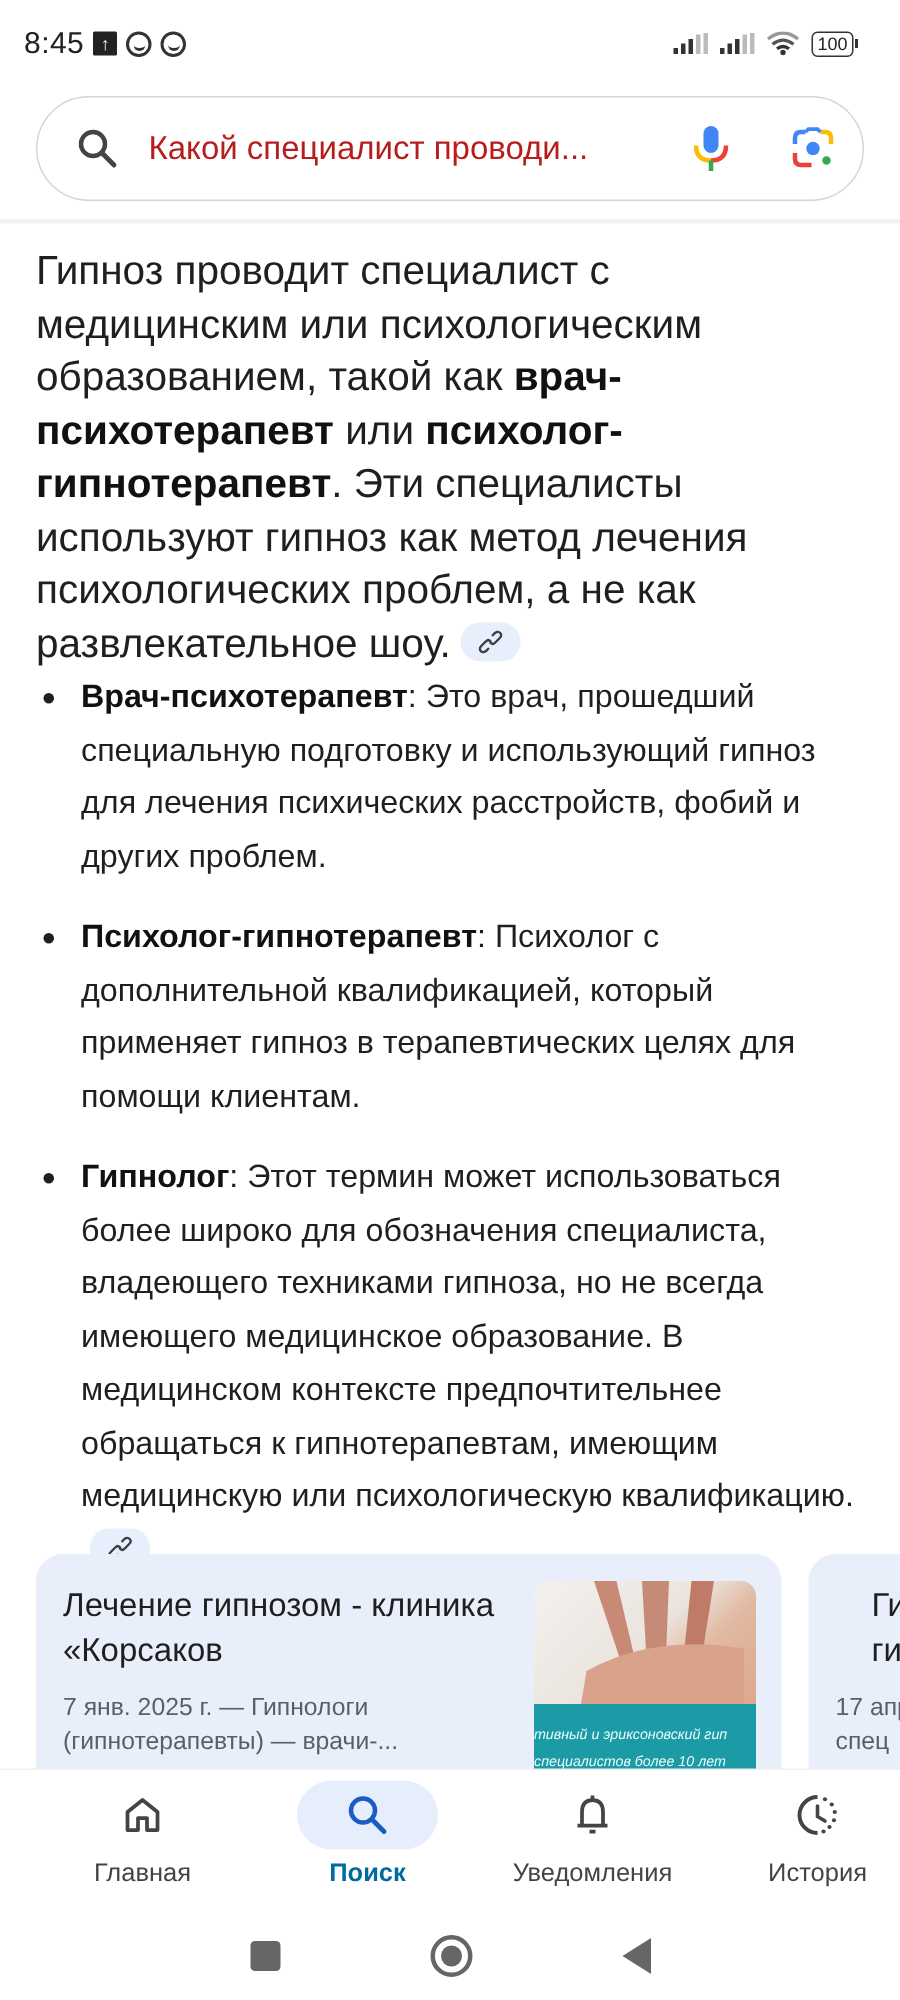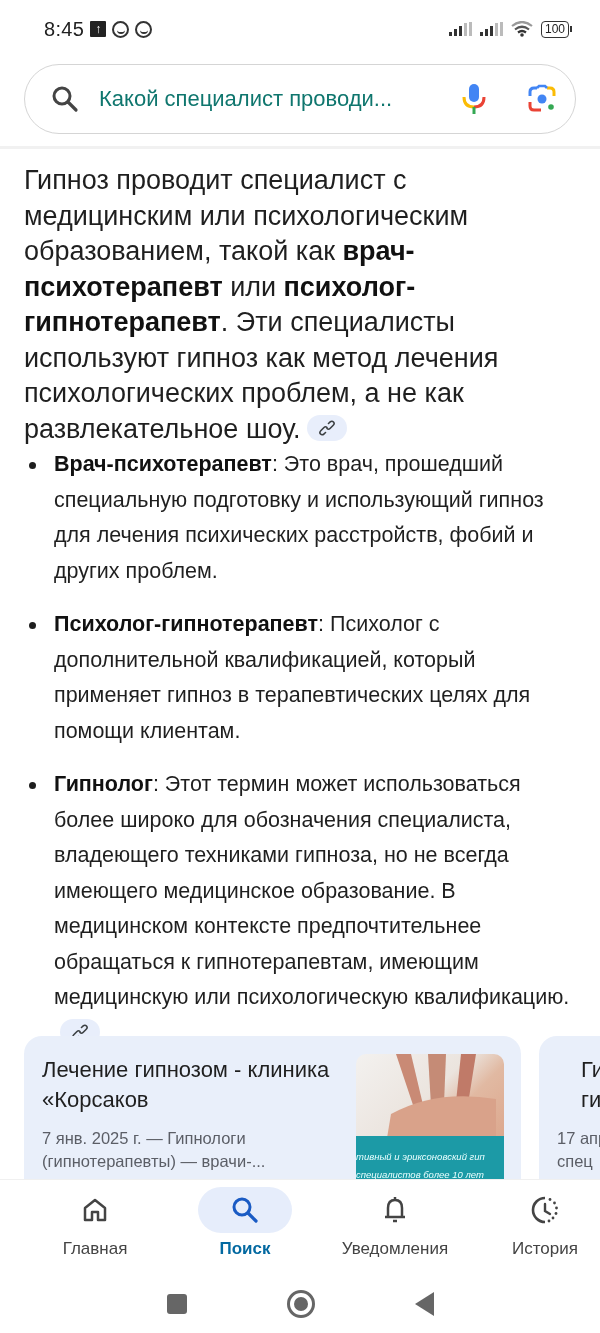--- a/index.html
+++ b/index.html
@@ -1,38 +1,38 @@
 <!DOCTYPE html>
 <html><head>
 <meta charset="utf-8">
 <style>
   * { box-sizing: border-box; margin: 0; padding: 0; }
   html, body { width: 600px; height: 1333px; overflow: hidden; background: #ffffff; }
   body { font-family: "Liberation Sans", "DejaVu Sans", sans-serif; color: #1f1f1f; position: relative; }
 
   
-  .status-bar { position: absolute; top: 0; left: 0; width: 600px; height: 58px; display: flex; align-items: center; justify-content: space-between; padding: 0 28px 0 44px; }
+  .status-bar { position: absolute; top: 0; left: 0; width: 600px; height: 58px; display: flex; align-items: center; justify-content: space-between; padding: 0 28px 0 16px; }
   .status-left { display: flex; align-items: center; gap: 6px; font-size: 20px; color: #222; }
   .status-time { font-size: 20px; letter-spacing: 0.3px; }
   .sb-upload { width: 16px; height: 16px; background: #222; color: #fff; font-size: 12px; line-height: 16px; text-align: center; border-radius: 1px; font-weight: bold; }
   .sb-circle { width: 17px; height: 17px; border: 2px solid #333; border-radius: 50%; position: relative; }
   .sb-circle::after { content: ""; position: absolute; left: 3px; bottom: 2px; width: 8px; height: 5px; border-bottom: 2px solid #333; border-radius: 0 0 8px 8px; }
   .status-right { display: flex; align-items: center; gap: 8px; }
   .signal { display: flex; align-items: flex-end; gap: 2px; height: 14px; }
   .signal span { width: 3px; background: #333; display: block; }
   .signal span.dim { background: #bbb; }
   .wifi { width: 22px; height: 16px; position: relative; }
   .battery { display: flex; align-items: center; }
   .battery-body { border: 1.5px solid #333; border-radius: 4px; font-size: 12px; padding: 0 3px; height: 17px; line-height: 14px; color: #222; }
   .battery-tip { width: 2px; height: 6px; background: #333; margin-left: 1px; }
 
   
   .search-wrap { position: absolute; top: 64px; left: 24px; width: 552px; height: 70px; border: 1.5px solid #d5d5d5; border-radius: 35px; display: flex; align-items: center; padding: 0 18px 0 26px; background: #fff; }
   .search-icon { width: 28px; height: 28px; margin-right: 20px; }
-  .search-text { flex: 1; font-size: 22px; color: #0f766e; white-space: nowrap; overflow: hidden; }
+  .search-text { flex: 1; font-size: 22px; color: #b91c1c; white-space: nowrap; overflow: hidden; }
   .mic-icon { width: 26px; height: 34px; margin-right: 40px; }
   .lens-icon { width: 30px; height: 30px; }
   .header-divider { position: absolute; top: 146px; left: 0; width: 600px; height: 3px; background: #f1f1f1; }
 
   
   .content { position: absolute; top: 163px; left: 24px; width: 552px; }
   .para { font-size: 27px; line-height: 35.5px; color: #1f1f1f; }
   .para b { font-weight: bold; color: #111; }
   .cite-chip { display: inline-block; width: 40px; height: 26px; background: #e8eefb; border-radius: 13px; vertical-align: middle; margin-left: 6px; position: relative; top: -2px; }
   .cite-chip svg { position: absolute; left: 12px; top: 5px; }

